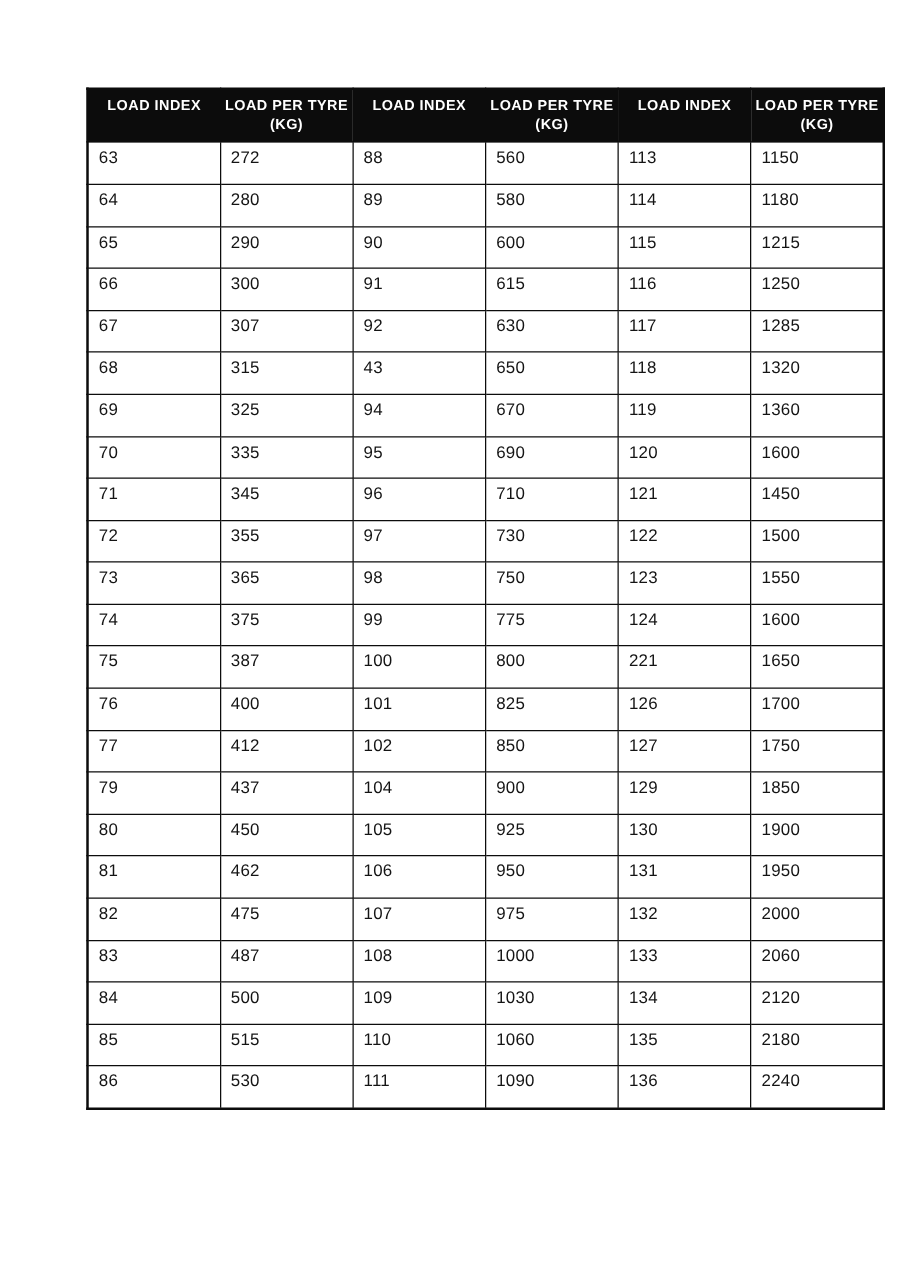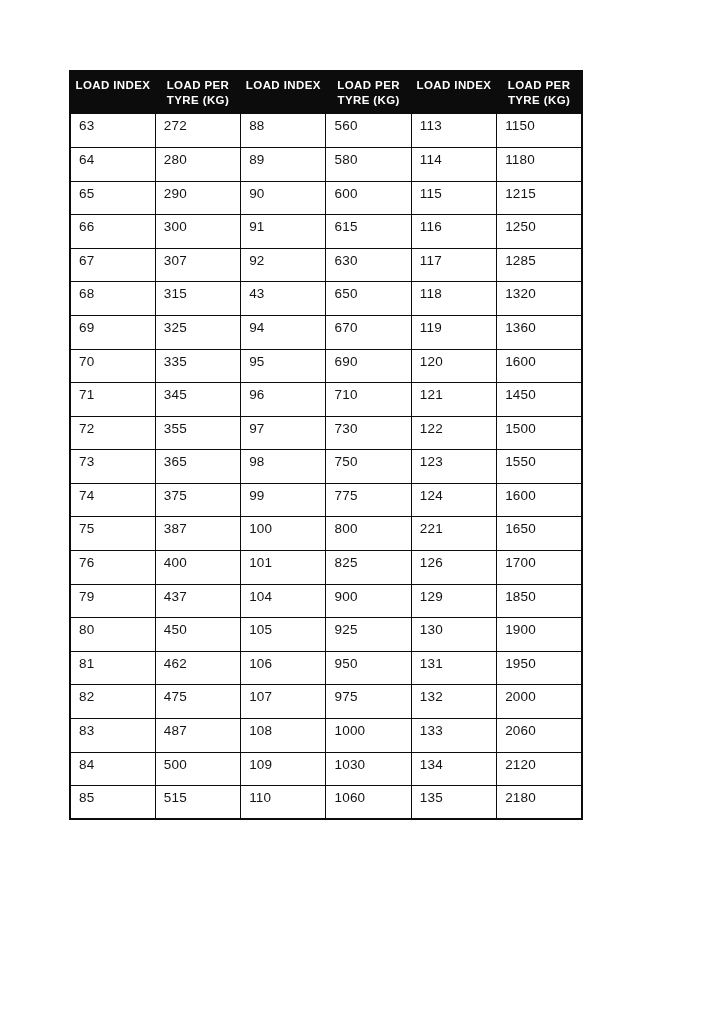--- a/index.html
+++ b/index.html
@@ -11,21 +11,21 @@
     position: relative;
     width: 720px;
     height: 1018px;
     background: #ffffff;
     overflow: hidden;
   }
   table.load-table {
     position: absolute;
     left: 69px;
     top: 70px;
-    width: 514px;
+    width: 639px;
     border-collapse: collapse;
     table-layout: fixed;
     border: 2px solid #0c0c0c;
   }
   table.load-table thead th {
     background: #0c0c0c;
     color: #ffffff;
     font-size: 11.5px;
     font-weight: bold;
     letter-spacing: 0.4px;
@@ -169,20 +169,28 @@
         </tr>
         <tr>
           <td>76</td>
           <td>400</td>
           <td>101</td>
           <td>825</td>
           <td>126</td>
           <td>1700</td>
         </tr>
         <tr>
+          <td>77</td>
+          <td>412</td>
+          <td>102</td>
+          <td>850</td>
+          <td>127</td>
+          <td>1750</td>
+        </tr>
+        <tr>
           <td>79</td>
           <td>437</td>
           <td>104</td>
           <td>900</td>
           <td>129</td>
           <td>1850</td>
         </tr>
         <tr>
           <td>80</td>
           <td>450</td>
@@ -224,15 +232,23 @@
           <td>2120</td>
         </tr>
         <tr>
           <td>85</td>
           <td>515</td>
           <td>110</td>
           <td>1060</td>
           <td>135</td>
           <td>2180</td>
         </tr>
+        <tr>
+          <td>86</td>
+          <td>530</td>
+          <td>111</td>
+          <td>1090</td>
+          <td>136</td>
+          <td>2240</td>
+        </tr>
       </tbody>
   </table>
 </div>
 
 </body></html>

